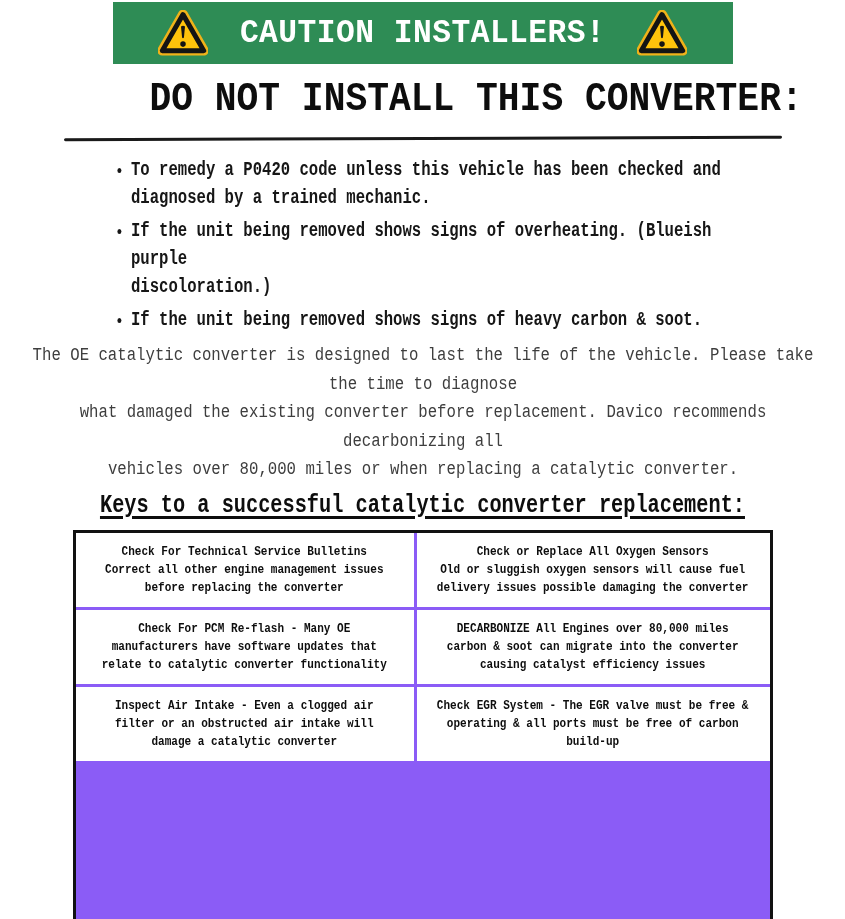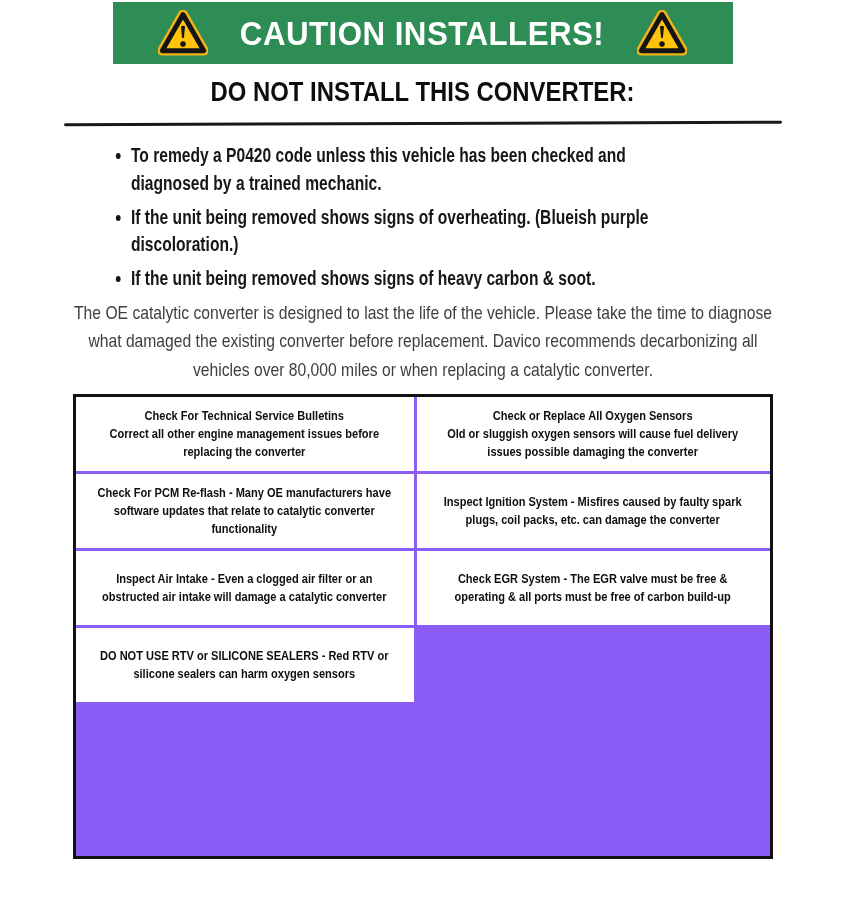--- a/index.html
+++ b/index.html
@@ -1,21 +1,21 @@
 <!DOCTYPE html>
 <html><head>
 <meta charset="utf-8">
 <style>
   html, body { margin: 0; padding: 0; background: #ffffff; }
   .page {
     position: relative;
     width: 845px; height: 919px;
     margin: 0 auto;
     background: #ffffff;
-    font-family: Liberation Sans, sans-serif;
+    font-family: Liberation Mono, monospace;
     color: #111;
     overflow: hidden;
   }
 
   
   .banner {
     width: 620px; height: 62px;
     margin: 2px auto 0;
     background: #2e8c55;
     display: flex; align-items: center; justify-content: center;
@@ -27,22 +27,22 @@
     font-weight: bold;
     letter-spacing: 0.5px;
     transform: scaleX(0.92);
     white-space: nowrap;
   }
   .tri-icon { width: 50px; height: 46px; flex: none; }
 
   
   .title {
     margin: 14px 0 0;
-    text-align: center;
-    font-size: 27px;
+    text-align: right;
+    font-size: 41px;
     line-height: 1.05;
     font-weight: bold;
     color: #0d0d0d;
   }
   .title > span { display: inline-block; transform: scaleX(0.885); white-space: nowrap; }
 
   
   .divider {
     width: 718px; height: 3px;
     margin: 16px auto 17px;
@@ -162,45 +162,45 @@
 diagnosed by a trained mechanic.</li>
     <li>If the unit being removed shows signs of overheating. (Blueish purple
 discoloration.)</li>
     <li>If the unit being removed shows signs of heavy carbon &amp; soot.</li>
   </ul>
 
   <p class="paragraph">The OE catalytic converter is designed to last the life of the vehicle. Please take the time to diagnose
 what damaged the existing converter before replacement. Davico recommends decarbonizing all
 vehicles over 80,000 miles or when replacing a catalytic converter.</p>
 
+  <h2 class="keys-heading">
+    <span>Keys to a successful catalytic converter replacement:</span>
+  </h2>
 
   <div class="keys-table">
     <div class="cell">
         <div class="ct">Check For Technical Service Bulletins
 Correct all other engine management issues before replacing the converter</div>
       </div>
 
     <div class="cell">
         <div class="ct">Check or Replace All Oxygen Sensors
 Old or sluggish oxygen sensors will cause fuel delivery issues possible damaging the converter</div>
       </div>
     <div class="cell">
         <div class="ct">Check For PCM Re-flash - Many OE manufacturers have software updates that relate to catalytic converter functionality</div>
       </div>
 
     <div class="cell">
-        <div class="ct">Inspect Ignition System - Misfires caused by faulty spark plugs, coil packs, etc. can damage the converter</div>
+        <div class="ct">DECARBONIZE All Engines over 80,000 miles carbon &amp; soot can migrate into the converter causing catalyst efficiency issues</div>
       </div>
 
     <div class="cell">
         <div class="ct">Inspect Air Intake - Even a clogged air filter or an obstructed air intake will damage a catalytic converter</div>
       </div>
 
     <div class="cell">
         <div class="ct">Check EGR System - The EGR valve must be free &amp; operating &amp; all ports must be free of carbon build-up</div>
       </div>
-    <div class="cell">
-        <div class="ct">DO NOT USE RTV or SILICONE SEALERS - Red RTV or silicone sealers can harm oxygen sensors</div>
-      </div>
 
   </div>
 
 </div>
 
 </body></html>

